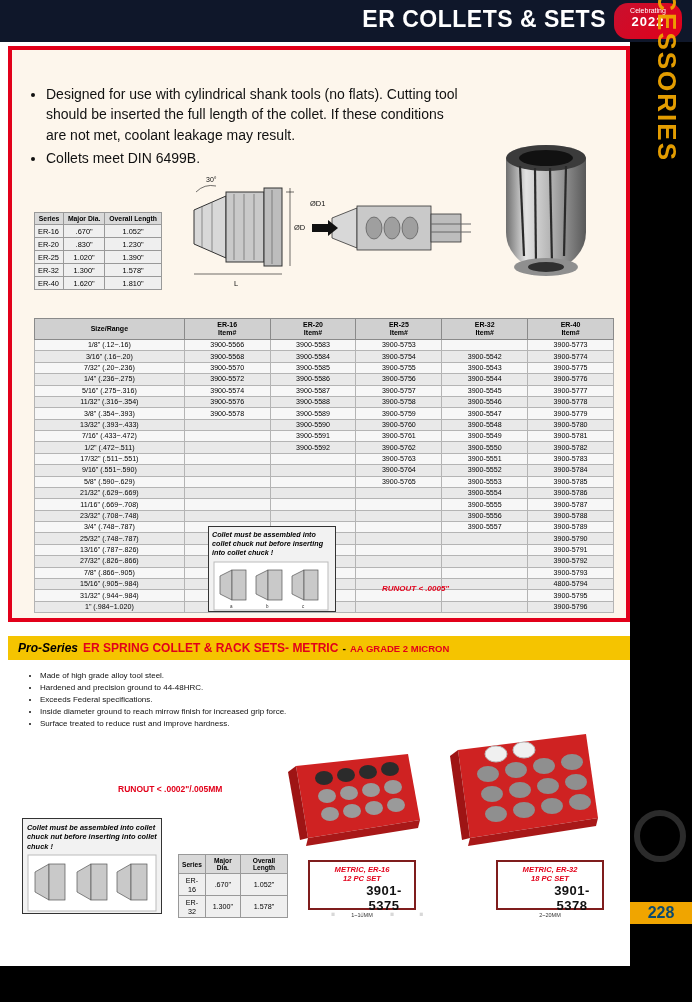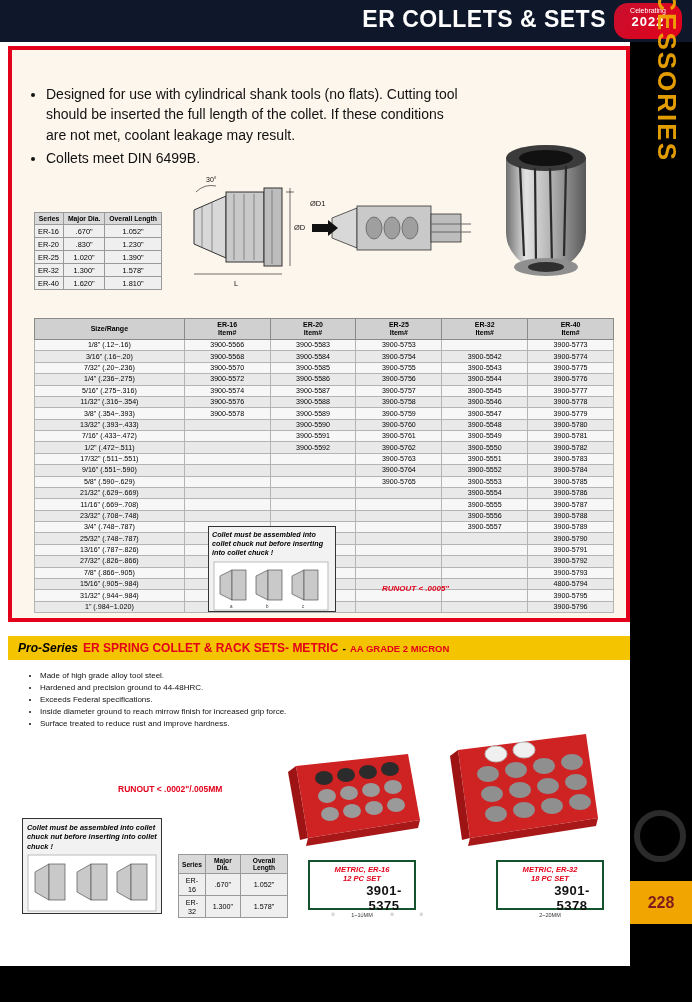--- a/index.html
+++ b/index.html
@@ -43,22 +43,22 @@
     transform:rotate(90deg); transform-origin:right top;
     color:#f0a500; font-size:26px; font-weight:bold; letter-spacing:2px;
     white-space:nowrap;
     opacity:.95;
   }
   .gearcircle {
     position:absolute; right:6px; bottom:140px; width:52px; height:52px;
     border-radius:50%; border:6px solid #2b2b2b;
   }
   .pagenum {
-    position:absolute; right:0; bottom:78px; width:62px; height:43px;
-    background:#f0a500; color:#7f1d1d; font-size:16px; font-weight:bold;
+    position:absolute; right:0; bottom:78px; width:62px; height:22px;
+    background:#f0a500; color:#0c4a6e; font-size:16px; font-weight:bold;
     display:flex; align-items:center; justify-content:center;
   }
   
   .sheet {
     position:absolute; left:8px; top:42px; width:622px; bottom:54px;
     background:#ffffff;
   }
   
   .redbox {
     position:absolute; left:0; top:4px; width:622px; height:576px;
@@ -152,21 +152,21 @@
     border:1px solid #333; background:#f2f2f2; font-size:7px; padding:4px;
   }
   .note-box2 .nb-t { font-weight:bold; font-style:italic; font-size:7.4px; line-height:1.25; }
   .minitable2 {
     position:absolute; left:170px; top:812px; width:110px;
     border-collapse:collapse; font-size:7.2px;
   }
   .minitable2 th { background:#d9d9d9; border:1px solid #999; padding:2px; font-size:6.6px; }
   .minitable2 td { border:1px solid #999; padding:1.5px 3px; text-align:center; background:#efefef;}
   .setbox {
-    position:absolute; width:108px; height:50px; border:2px solid #14532d;
+    position:absolute; width:108px; height:50px; border:2px solid #7f1d1d;
     background:#fff; text-align:center; padding-top:3px;
   }
   .setbox .sb1 { font-size:7.6px; font-weight:bold; font-style:italic; color:#e2001a; }
   .setbox .sb2 { font-size:7.6px; font-weight:bold; font-style:italic; color:#e2001a; }
   .setbox .sb3 { font-size:13px; font-weight:bold; color:#111; letter-spacing:0.5px;padding-left:44px; }
   .tray { position:absolute; }
   .botbar {
     position:absolute; left:0; bottom:0; width:692px; height:36px;
     background:#000;
   }

